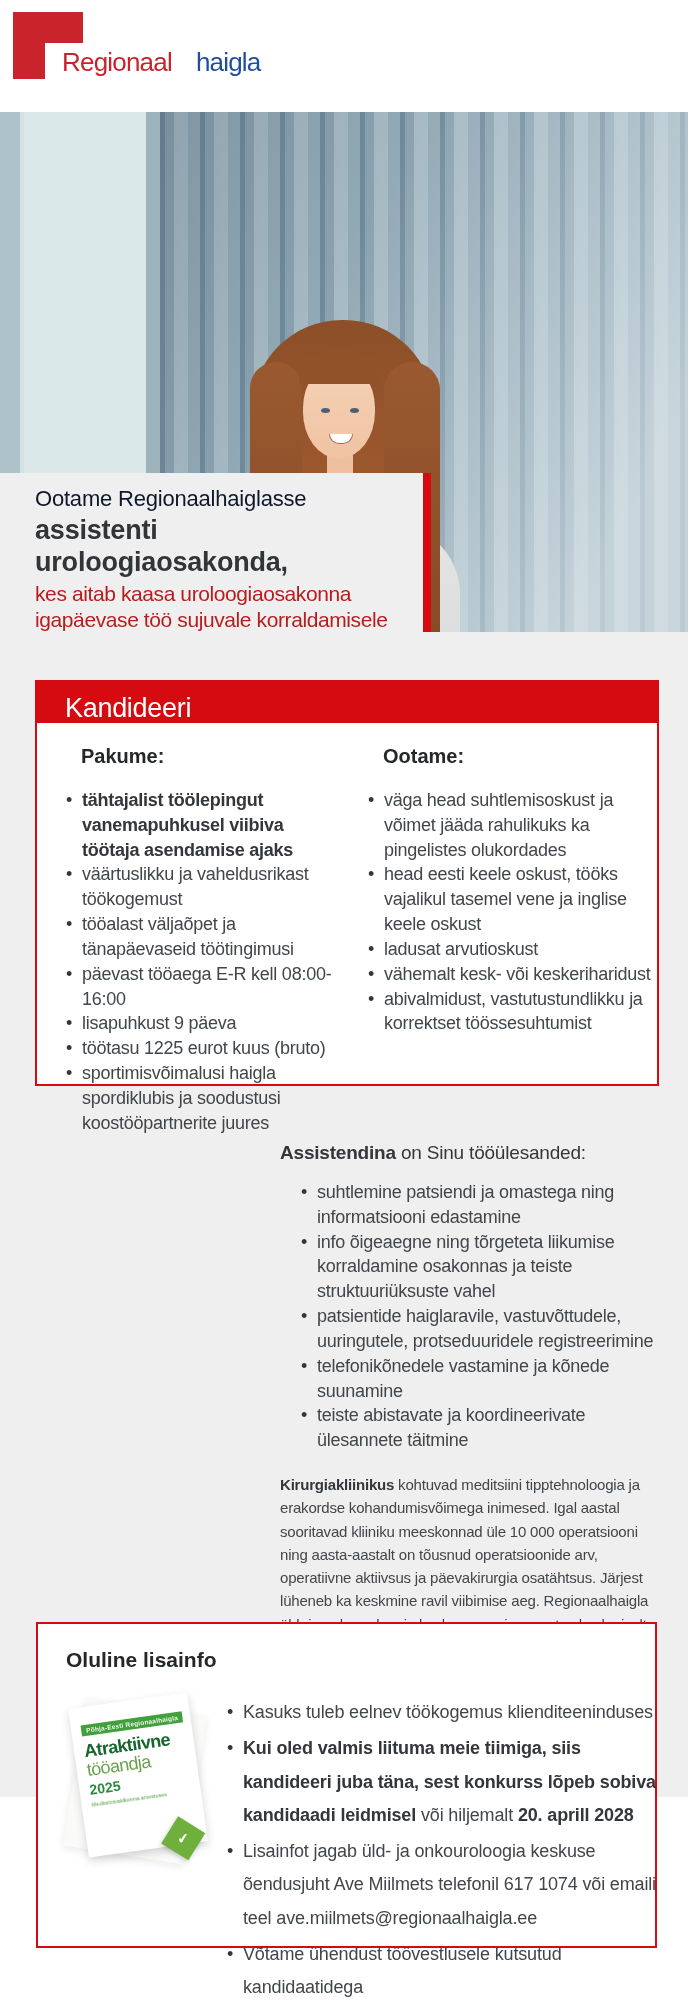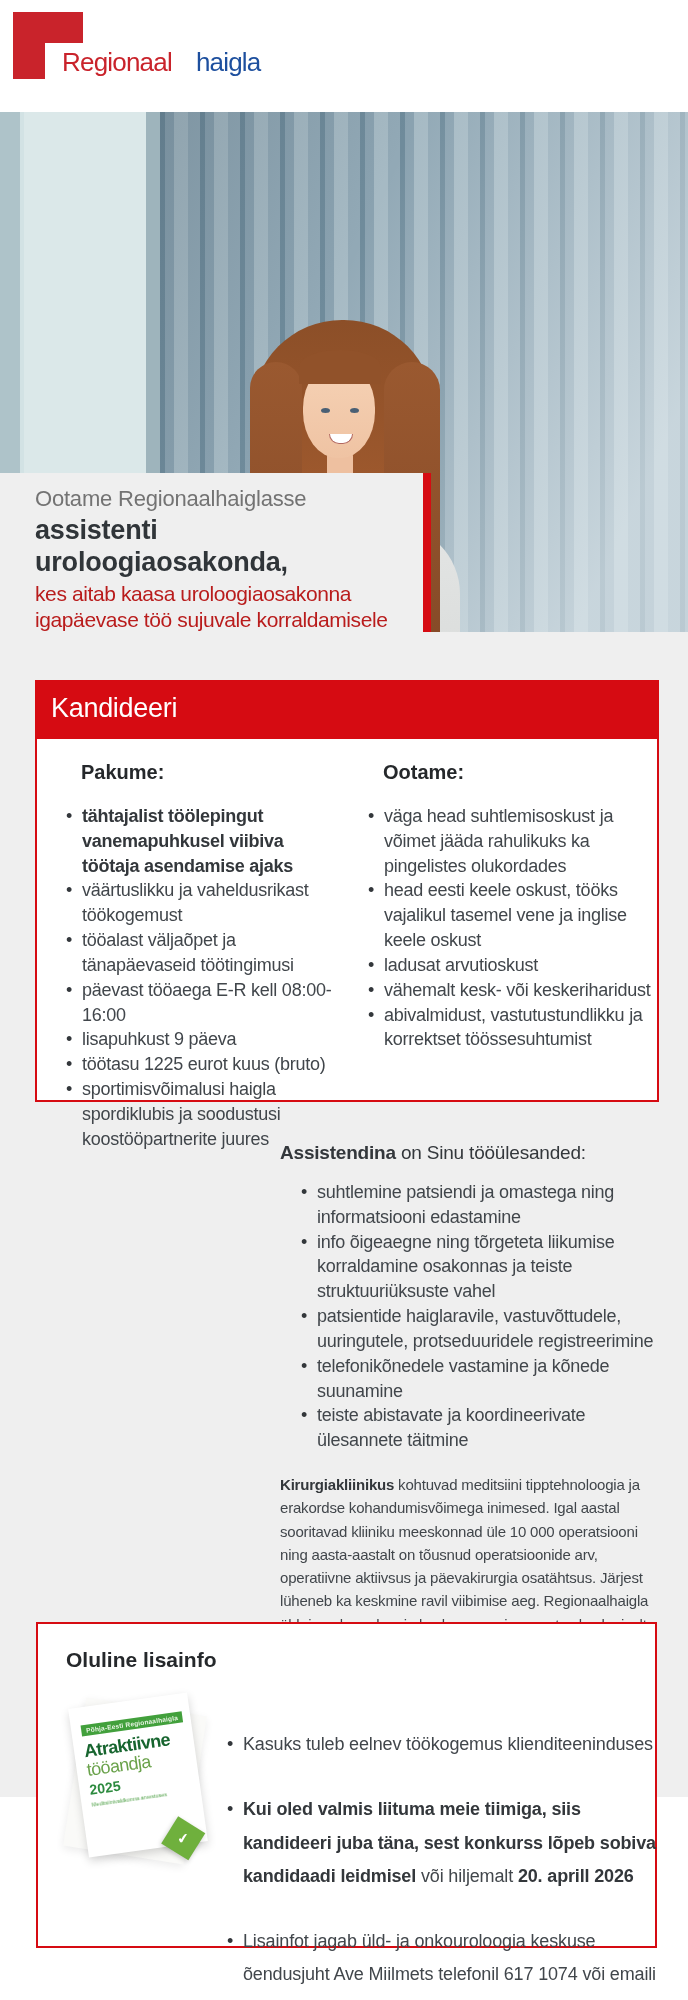--- a/index.html
+++ b/index.html
@@ -55,28 +55,28 @@
     border:1.5px solid #b3685f;border-top:none;border-radius:0 0 20px 20px;}
   .clipboard{position:absolute;left:150px;top:396px;width:112px;height:210px;background:#16222f;
     border-radius:12px;transform:rotate(14deg);box-shadow:0 2px 8px rgba(0,0,0,.25);}
   .hand{position:absolute;left:238px;top:438px;width:32px;height:22px;background:#efc4a4;
     border-radius:10px;transform:rotate(22deg);}
 
   
   .hero-caption{position:absolute;left:0;top:361px;width:423px;height:159px;background:var(--gray);
     box-sizing:border-box;padding:13px 6px 0 35px;}
   .caption-stripe{position:absolute;left:423px;top:361px;width:8px;height:159px;background:var(--red);}
-  .caption-intro{font-size:22px;color:#737373;letter-spacing:-0.2px;}
+  .caption-intro{font-size:22px;color:#0f172a;letter-spacing:-0.2px;}
   .caption-title{font-size:27px;font-weight:700;color:#303539;line-height:1.18;letter-spacing:-0.2px;margin:3px 0 2px 0;}
   .caption-desc{font-size:21px;color:#b91c1c;line-height:1.24;letter-spacing:-0.4px;}
 
   
   .apply-card{position:absolute;left:35px;top:680px;width:624px;box-sizing:border-box;}
-  .apply-header{height:59px;background:var(--red);color:#fff;font-size:27px;line-height:57px;
-    padding-left:16px;letter-spacing:-0.3px;}
+  .apply-header{height:43px;background:var(--red);color:#fff;font-size:27px;line-height:57px;
+    padding-left:30px;letter-spacing:-0.3px;}
   .apply-body{position:relative;background:#fff;border:2px solid var(--red);border-top:none;height:363px;box-sizing:border-box;}
   .col{position:absolute;top:22px;}
   .col1{left:28px;width:278px;}
   .col2{left:330px;width:294px;}
   .col-title{font-size:20px;font-weight:700;color:#25282b;margin:0 0 20px 16px;}
   ul.bullets{list-style:none;margin:0;padding:0;font-size:18px;line-height:1.38;color:var(--txt);letter-spacing:-0.25px;}
   ul.bullets li{position:relative;padding-left:17px;}
   ul.bullets li::before{content:"\2022";position:absolute;left:1px;color:#33373b;}
   .b{font-weight:700;color:#33373b;}
 
@@ -84,21 +84,21 @@
   .tasks{position:absolute;left:280px;top:1142px;width:386px;color:var(--txt);}
   .tasks-title{font-size:19px;color:#33373b;letter-spacing:-0.2px;}
   .tasks ul.bullets{margin:16px 0 0 20px;}
   .about{margin:20px 0 0 0;font-size:15px;line-height:1.55;letter-spacing:-0.2px;}
 
   
   .extra{position:absolute;left:36px;top:1622px;width:621px;height:326px;background:#fff;
     border:2px solid var(--red);box-sizing:border-box;}
   .extra-title{position:absolute;left:28px;top:24px;font-size:21px;font-weight:700;color:#25282b;margin:0;}
   .extra ul.bullets{position:absolute;left:188px;top:72px;width:432px;line-height:1.85;letter-spacing:-0.15px;}
-  .extra ul.bullets li{margin-bottom:3px;margin-top:32px;}
+  .extra ul.bullets li{margin-bottom:3px;}
 
   
   .badge{position:absolute;left:22px;top:68px;width:180px;height:196px;}
   .badge-back{position:absolute;left:14px;top:14px;width:122px;height:150px;background:#fafaf8;
     transform:rotate(9deg);box-shadow:0 3px 8px rgba(0,0,0,.08);}
   .badge-card{position:absolute;left:18px;top:8px;width:120px;height:150px;background:#fff;
     transform:rotate(-8deg);box-shadow:0 4px 10px rgba(0,0,0,.16);box-sizing:border-box;padding:12px 0 0 10px;}
   .badge-banner{display:inline-block;background:#42a03c;color:#eaf5e6;font-size:6.5px;font-weight:700;
     padding:2px 5px;letter-spacing:.2px;}
   .badge-line1{font-size:18px;font-weight:700;color:var(--green-dark);letter-spacing:-0.6px;margin-top:4px;}
@@ -200,19 +200,19 @@
         <div class="badge-year">2025</div>
         <div class="badge-sub">Meditsiinivaldkonna arvestuses</div>
         <div class="badge-stamp">
             <span>✔</span>
           </div>
       </div>
     </div>
 
     <ul class="bullets">
         <li><span>Kasuks tuleb eelnev töökogemus klienditeeninduses</span></li>
-        <li><span class="b">Kui oled valmis liituma meie tiimiga, siis kandideeri juba täna, sest konkurss lõpeb sobiva kandidaadi leidmisel</span><span> või hiljemalt </span><span class="b">20. aprill 2026</span></li>
+        <li><span class="b">Kui oled valmis liituma meie tiimiga, siis kandideeri juba täna, sest konkurss lõpeb sobiva kandidaadi leidmisel</span><span> või hiljemalt </span><span class="b">20. aprill 2028</span></li>
         <li><span>Lisainfot jagab üld- ja onkouroloogia keskuse õendusjuht Ave Miilmets telefonil 617 1074 või emaili teel ave.miilmets@regionaalhaigla.ee</span></li>
         <li><span>Võtame ühendust töövestlusele kutsutud kandidaatidega</span></li>
       </ul>
   </div>
 
 </div>
 
 </body></html>

